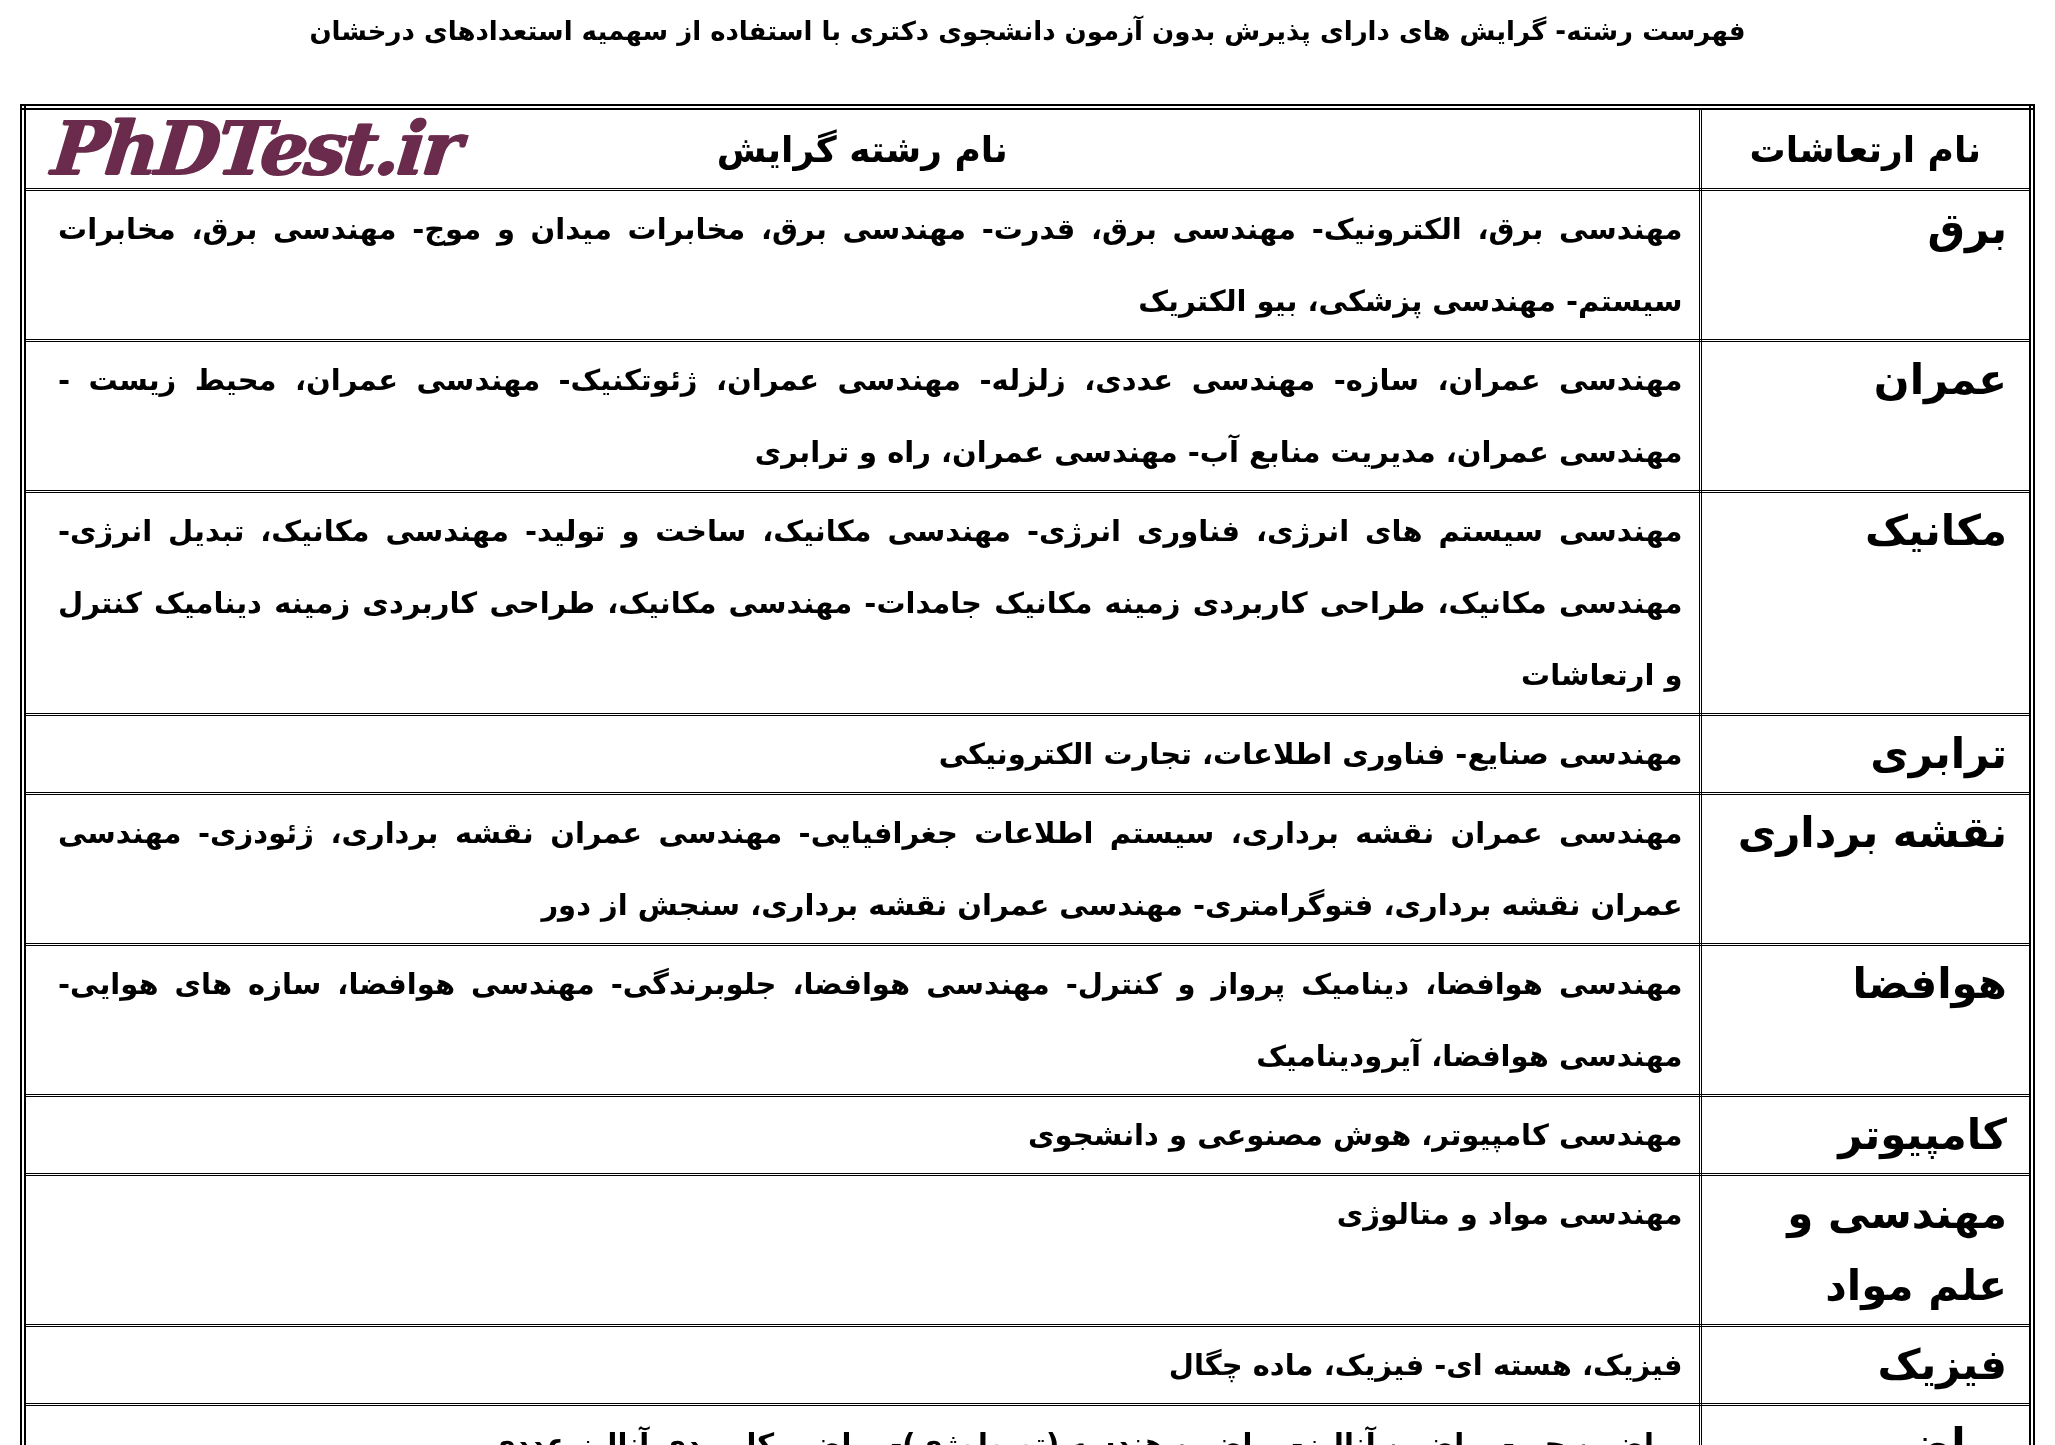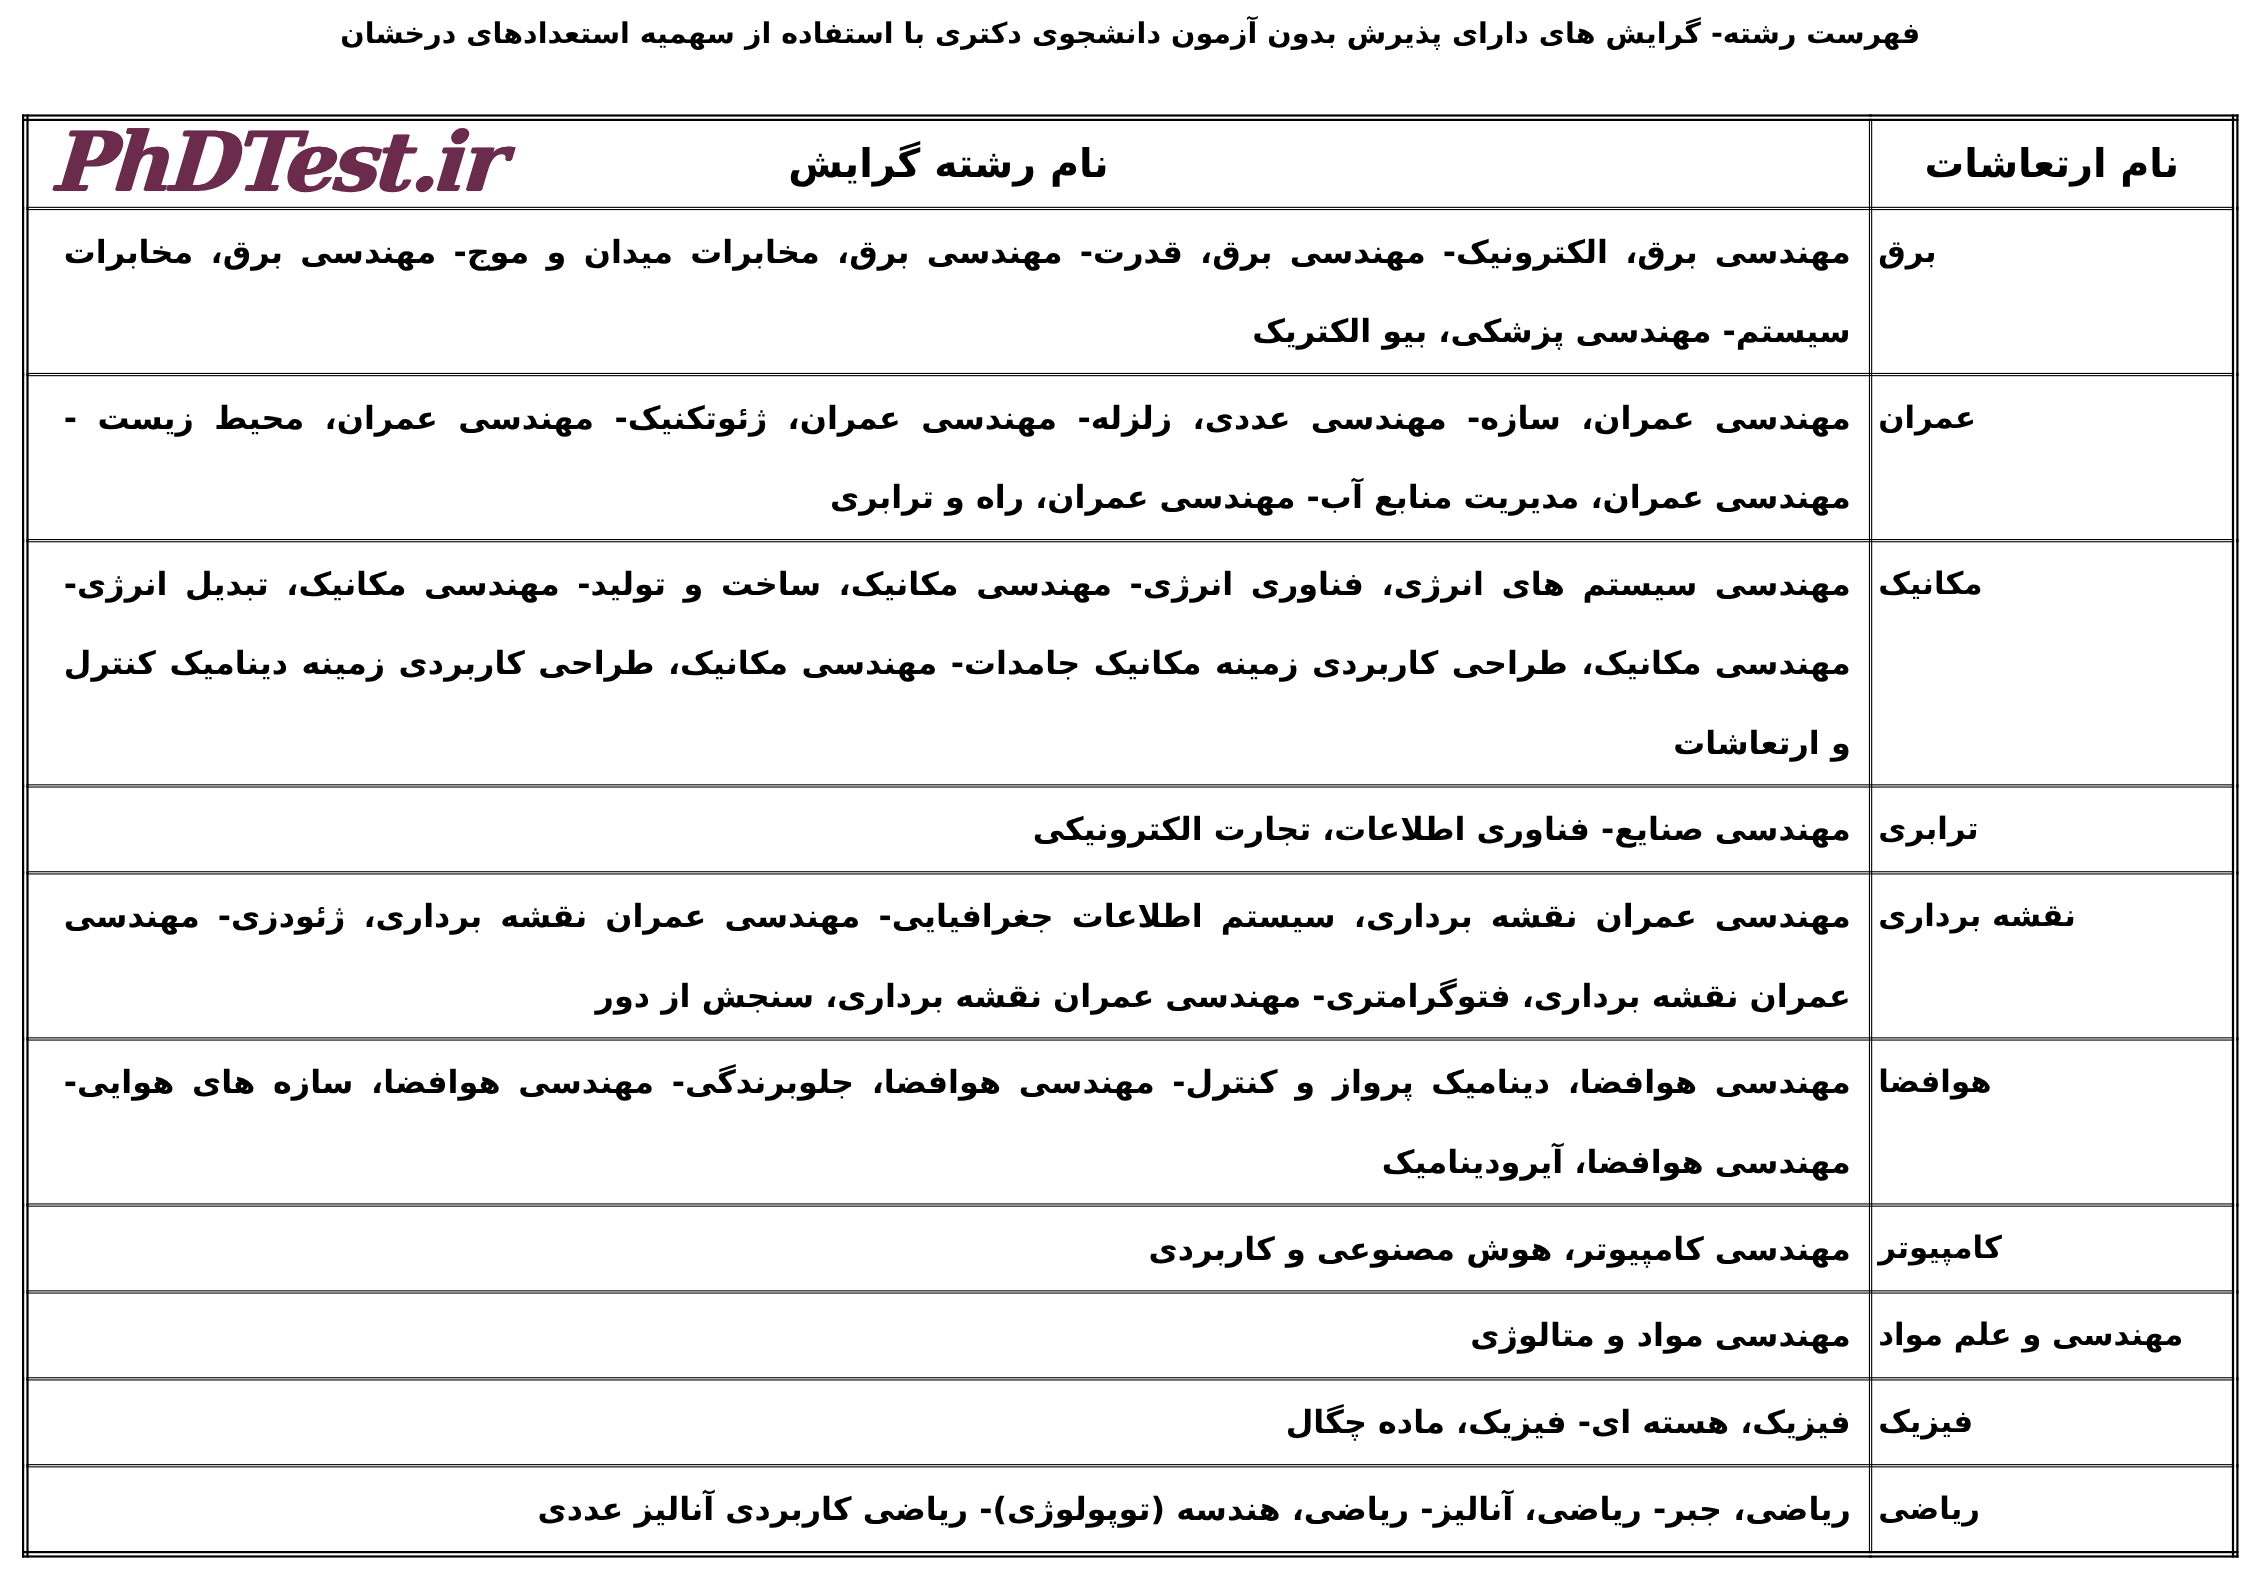--- a/index.html
+++ b/index.html
@@ -52,22 +52,22 @@
     line-height:88px;
     letter-spacing:-3px;
     color:#6b2b4c;
     text-shadow:1px 0 0 #6b2b4c, 2px 0 0 #6b2b4c, 1px 1px 0 #6b2b4c;
     transform:skewX(-6deg);
     white-space:nowrap;
   }
 
   td.faculty{
     vertical-align:top;
-    text-align:left;
-    font-size:28px;
+    text-align:right;
+    font-size:42px;
     font-weight:bold;
     line-height:72px;
     padding:2px 22px 2px 6px;
     overflow:hidden;
   }
   td.fields{
     vertical-align:top;
     text-align:justify;
     text-align-last:right;
     font-size:29px;
@@ -118,21 +118,21 @@
       <tr>
         <td class="faculty">نقشه برداری</td>
         <td class="fields">مهندسی عمران نقشه برداری، سیستم اطلاعات جغرافیایی- مهندسی عمران نقشه برداری، ژئودزی- مهندسی عمران نقشه برداری، فتوگرامتری- مهندسی عمران نقشه برداری، سنجش از دور</td>
       </tr>
       <tr>
         <td class="faculty">هوافضا</td>
         <td class="fields">مهندسی هوافضا، دینامیک پرواز و کنترل- مهندسی هوافضا، جلوبرندگی- مهندسی هوافضا، سازه های هوایی- مهندسی هوافضا، آیرودینامیک</td>
       </tr>
       <tr>
         <td class="faculty">کامپیوتر</td>
-        <td class="fields">مهندسی کامپیوتر، هوش مصنوعی و کاربردی</td>
+        <td class="fields">مهندسی کامپیوتر، هوش مصنوعی و دانشجوی</td>
       </tr>
       <tr>
         <td class="faculty">مهندسی و علم مواد</td>
         <td class="fields">مهندسی مواد و متالوژی</td>
       </tr>
       <tr>
         <td class="faculty">فیزیک</td>
         <td class="fields">فیزیک، هسته ای- فیزیک، ماده چگال</td>
       </tr>
       <tr>

